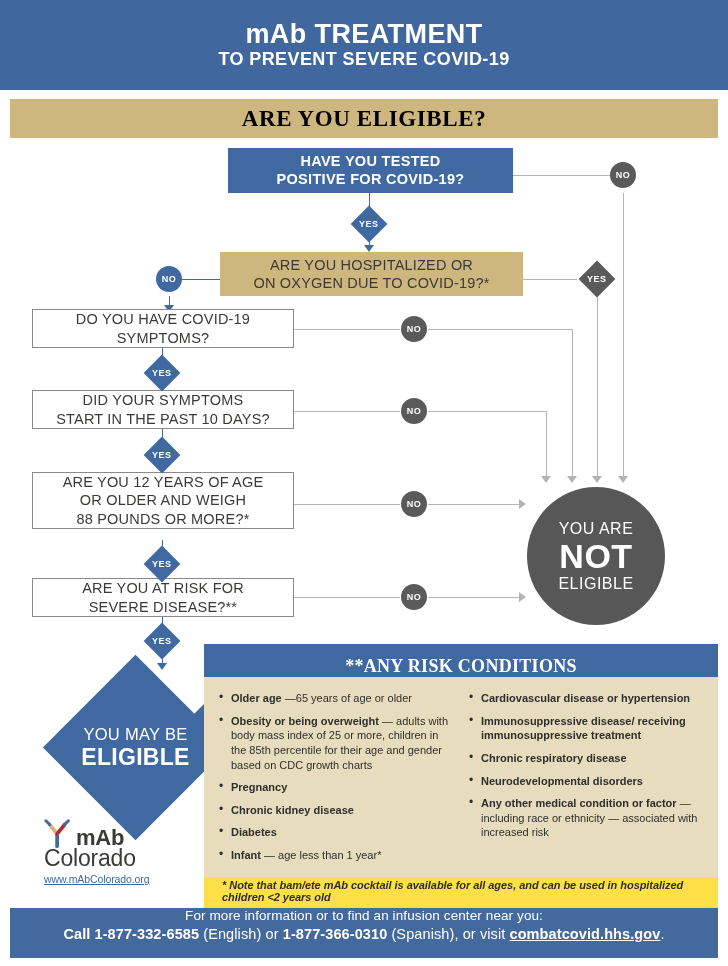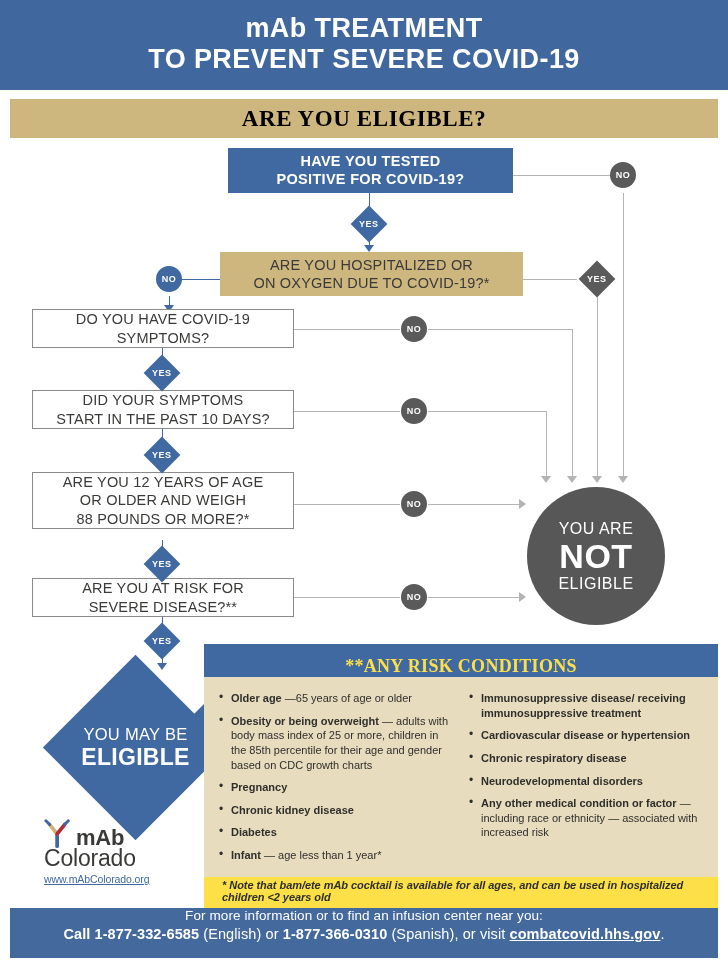--- a/index.html
+++ b/index.html
@@ -14,21 +14,21 @@
 
   
   .header {
     position: absolute; left: 0; top: 0; width: 728px; height: 90px;
     background: #40689F;
     display: flex; flex-direction: column;
     align-items: center; justify-content: center;
     color: #ffffff;
   }
   .header-l1 { font-size: 27px; font-weight: 700; letter-spacing: .4px; line-height: 1.08; }
-  .header-l2 { font-size: 27px; font-weight: 700; letter-spacing: .4px; line-height: 1.18; }
+  .header-l2 { font-size: 18px; font-weight: 700; letter-spacing: .4px; line-height: 1.18; }
   .hdr-lower { text-transform: none; }
 
   
   .goldband {
     position: absolute; left: 10px; top: 99px; width: 708px; height: 39px;
     background: #CEB67F;
     display: flex; align-items: center; justify-content: center;
   }
   .goldband-text {
     font-family: "Liberation Serif", serif;
@@ -119,21 +119,21 @@
   .logo-url { font-size: 10.5px; color: #3F69A0; text-decoration: underline; margin-top: 3px; letter-spacing: -.1px; }
 
   
   .risk-panel { position: absolute; left: 204px; top: 644px; width: 514px; }
   .risk-header {
     width: 100%; height: 33px; background: #3F69A0;
     display: flex; align-items: center; justify-content: center;
   }
   .risk-header-text {
     font-family: "Liberation Serif", serif;
-    color: #fde047; font-size: 18px; font-weight: 700; letter-spacing: .3px; margin-top: 12px;
+    color: #ffffff; font-size: 18px; font-weight: 700; letter-spacing: .3px; margin-top: 12px;
   }
   .risk-body {
     width: 100%; background: #E8DCBE; padding: 14px 14px 6px 14px;
     display: flex; gap: 14px;
   }
   .risk-col { flex: 1; }
   .risk-col ul { list-style: none; }
   .risk-col li {
     position: relative; padding-left: 13px; margin-bottom: 8px;
     font-size: 11px; line-height: 1.33; color: #2E2E2C;
@@ -359,22 +359,22 @@
             <li><b>Older age</b><span> —65 years of age or older</span></li>
             <li><b>Obesity or being overweight</b><span> — adults with body mass index of 25 or more, children in the 85th percentile for their age and gender based on CDC growth charts</span></li>
             <li><b>Pregnancy</b></li>
             <li><b>Chronic kidney disease</b></li>
             <li><b>Diabetes</b></li>
             <li><b>Infant</b><span> — age less than 1 year*</span></li>
           </ul>
       </div>
       <div class="risk-col">
         <ul id="risk-right">
+            <li><b>Cardiovascular disease or hypertension</b></li>
             <li><b>Immunosuppressive disease/ receiving immunosuppressive treatment</b></li>
-            <li><b>Cardiovascular disease or hypertension</b></li>
             <li><b>Chronic respiratory disease</b></li>
             <li><b>Neurodevelopmental disorders</b></li>
             <li><b>Any other medical condition or factor</b><span> — including race or ethnicity — associated with increased risk</span></li>
           </ul>
       </div>
     </div>
     <div class="risk-note">* Note that bam/ete mAb cocktail is available for all ages, and can be used in hospitalized children &lt;2 years old</div>
   </div>
 
   <div class="footer">

